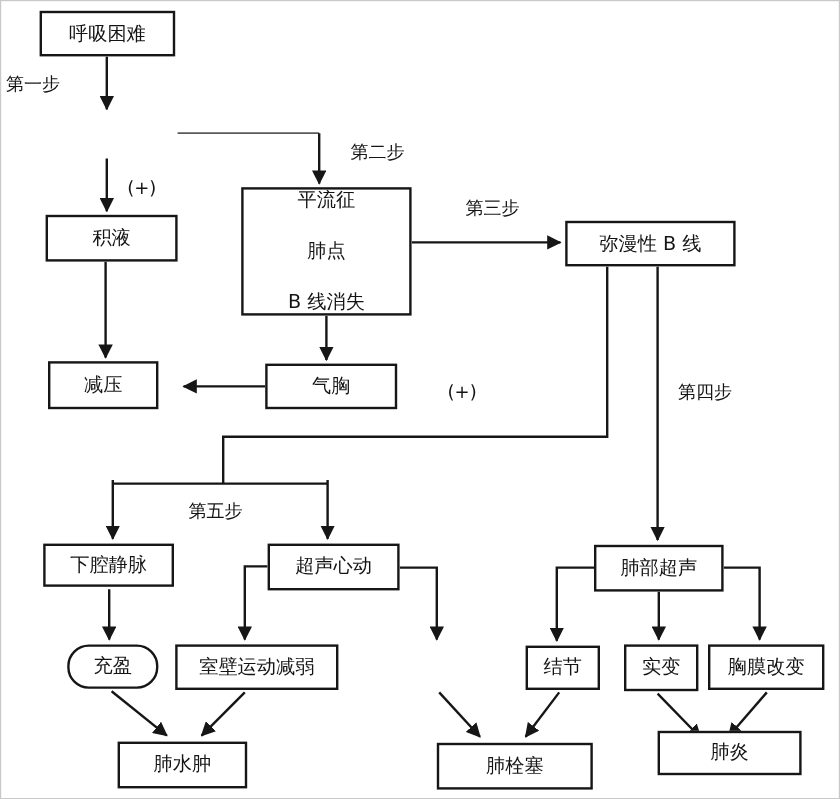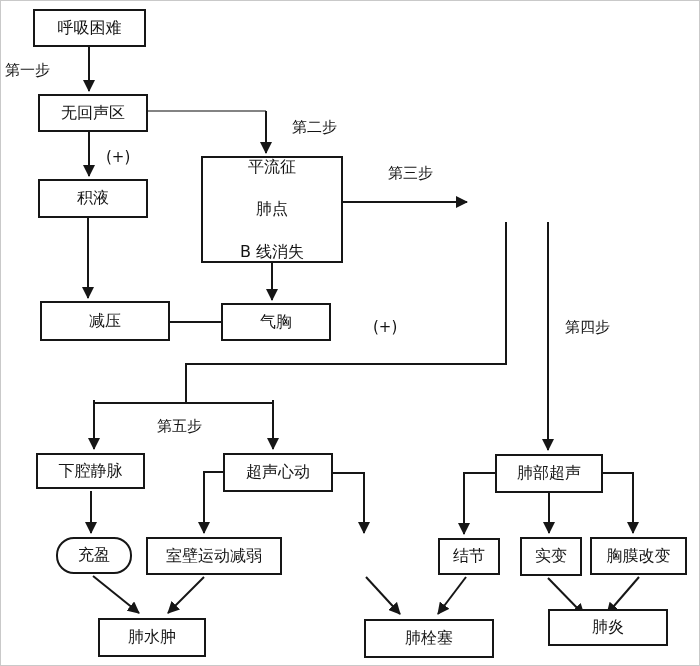--- a/index.html
+++ b/index.html
@@ -17,21 +17,21 @@
     box-sizing: border-box; white-space: nowrap;
   }
   .node.multi { flex-direction: column; gap: 24px; }
   .sublabel { position: absolute; font-size: 15px; color: #141414; white-space: nowrap; }
 
   
   #n-dyspnea        { left: 32px;  top: 8px;   width: 113px; height: 38px; }
   #n-anechoic       { left: 37px;  top: 93px;  width: 110px; height: 38px; }
   #n-effusion       { left: 37px;  top: 178px; width: 110px; height: 39px; }
   #n-signs          { left: 200px; top: 155px; width: 142px; height: 107px; }
-  #n-decompression  { left: 39px;  top: 300px; width: 130px; height: 40px; }
+  #n-decompression  { left: 39px;  top: 300px; width: 92px; height: 40px; }
   #n-pneumothorax   { left: 220px; top: 302px; width: 110px; height: 38px; }
   #n-diffuse        { left: 470px; top: 183px; width: 142px; height: 38px; }
   #n-ivc            { left: 35px;  top: 452px; width: 109px; height: 36px; }
   #n-echo           { left: 222px; top: 452px; width: 110px; height: 39px; }
   #n-lungus         { left: 494px; top: 453px; width: 108px; height: 39px; }
   #n-filling        { left: 55px;  top: 536px; width: 76px;  height: 37px; border-radius: 18px; }
   #n-wallmotion     { left: 145px; top: 536px; width: 136px; height: 38px; }
   #n-rightheart     { left: 292px; top: 536px; width: 136px; height: 38px; }
   #n-nodules        { left: 437px; top: 537px; width: 62px;  height: 37px; }
   #n-consolidation  { left: 519px; top: 536px; width: 62px;  height: 39px; }
@@ -87,36 +87,36 @@
       <path marker-end="url(#arrowhead)" d="M365 576 L399 613"></path>
       <path marker-end="url(#arrowhead)" d="M465 576 L437 613"></path>
       <path marker-end="url(#arrowhead)" d="M547 577 L583 614"></path>
       <path marker-end="url(#arrowhead)" d="M638 576 L606 613"></path>
     </g>
   </svg>
 
   <div class="node" id="n-dyspnea">
     <span>呼吸困难</span>
   </div>
-  <div class="node" id="n-anechoic">
-    <span>无回声区</span>
-  </div>
   <div class="node" id="n-effusion">
     <span>积液</span>
   </div>
   <div class="node multi" id="n-signs">
     <span>平流征</span>
     <span>肺点</span>
     <span>B 线消失</span>
   </div>
   <div class="node" id="n-decompression">
     <span>减压</span>
   </div>
   <div class="node" id="n-pneumothorax">
     <span>气胸</span>
+  </div>
+  <div class="node" id="n-diffuse">
+    <span>弥漫性 B 线</span>
   </div>
   <div class="node" id="n-ivc">
     <span>下腔静脉</span>
   </div>
   <div class="node" id="n-echo">
     <span>超声心动</span>
   </div>
   <div class="node" id="n-lungus">
     <span>肺部超声</span>
   </div>

